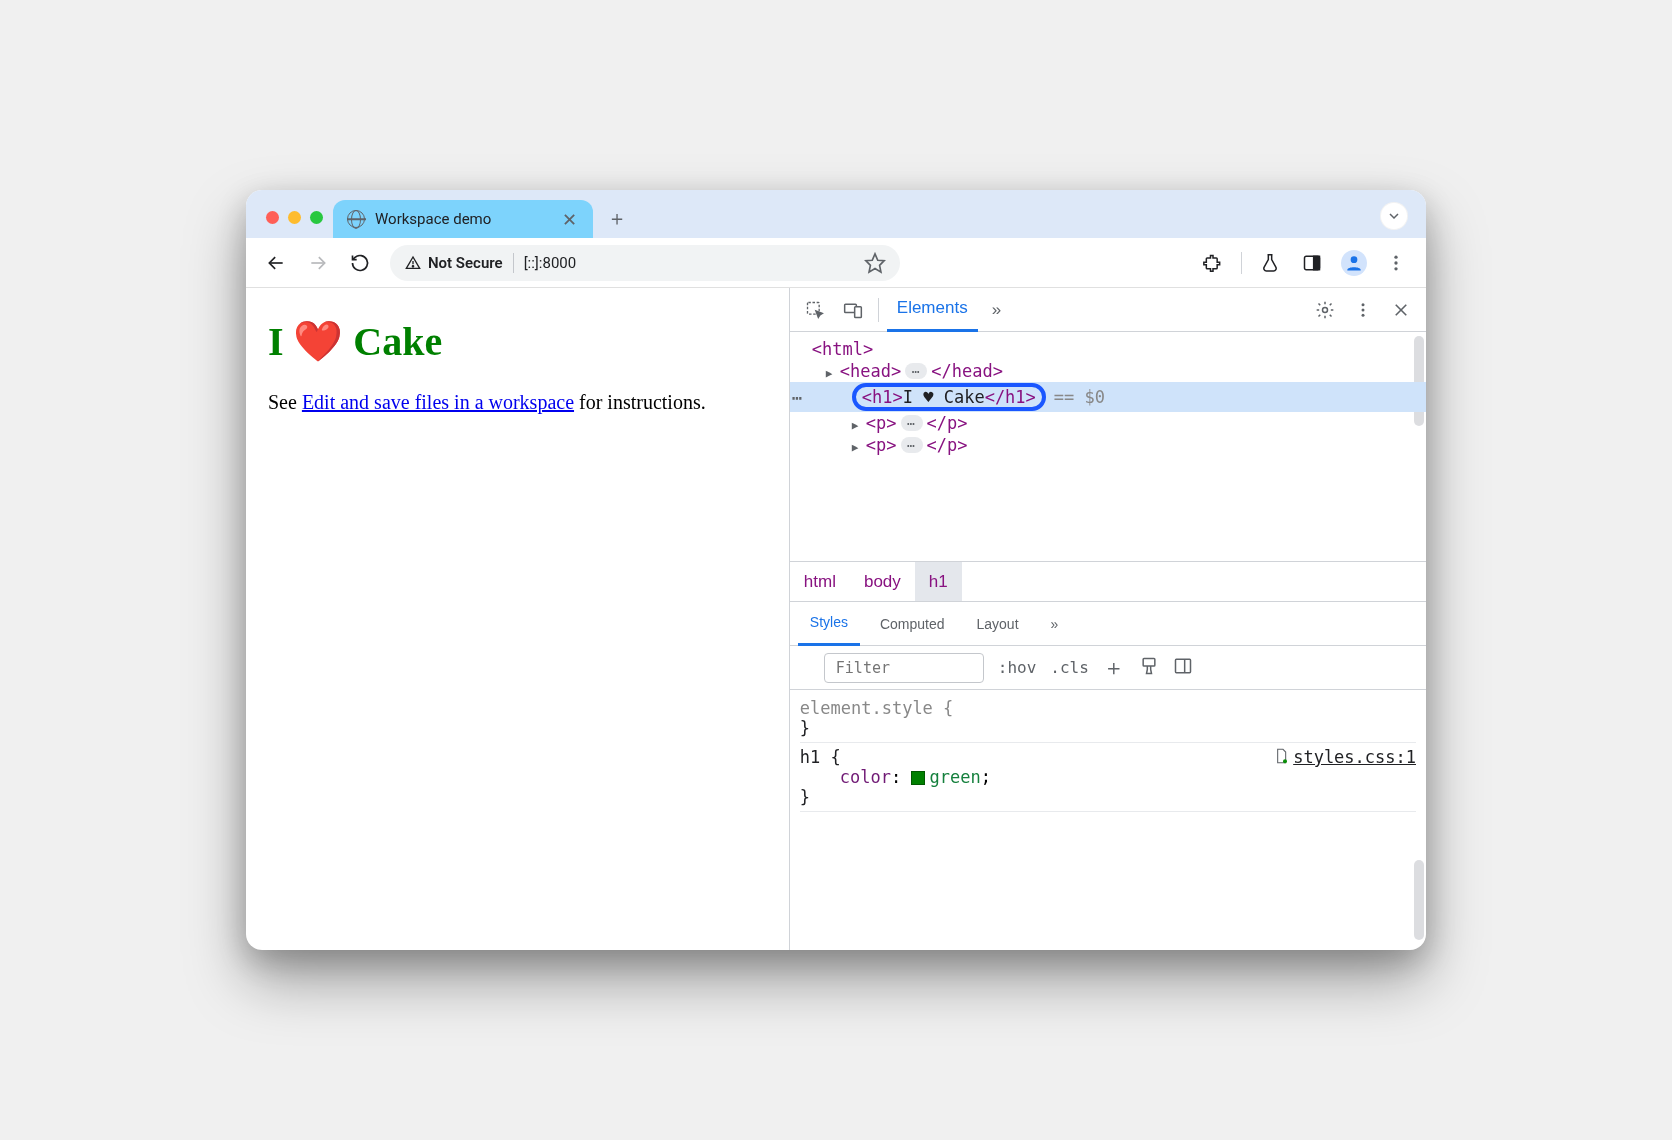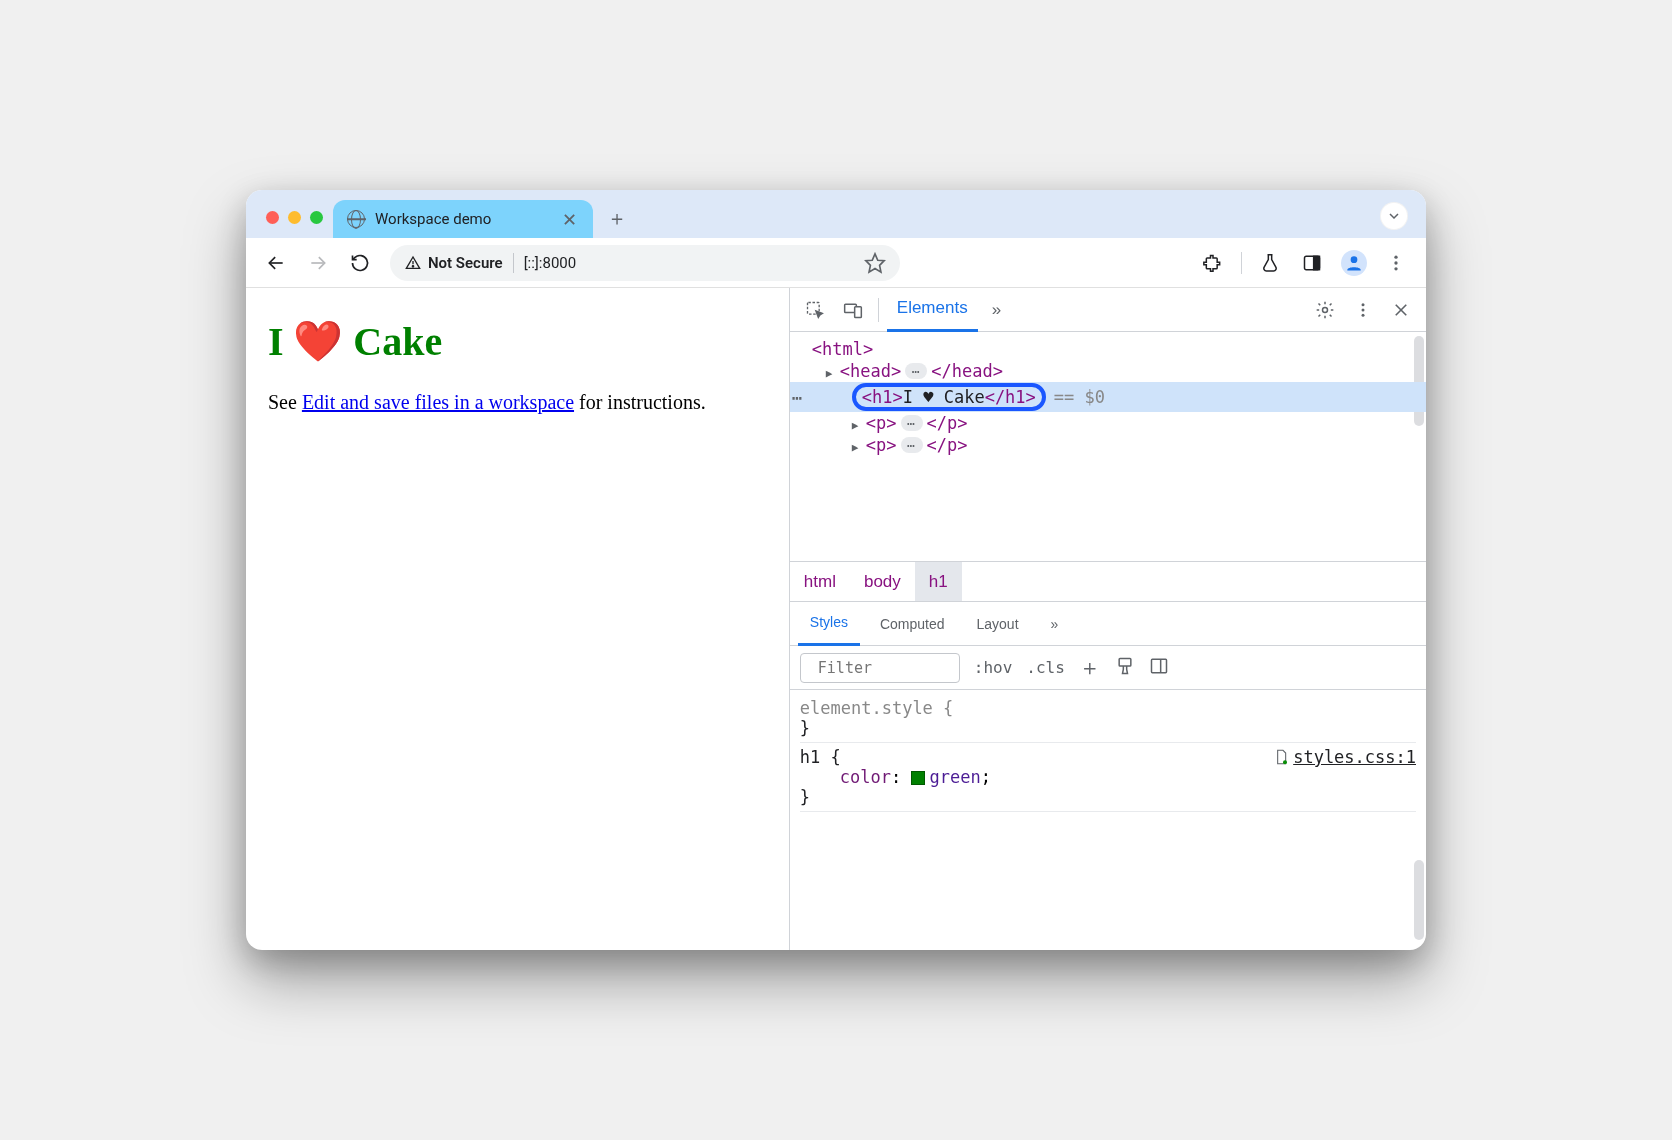--- a/index.html
+++ b/index.html
@@ -189,31 +189,31 @@
   
   .crumbs { height:40px; border-bottom:1px solid #d0d3d8; display:flex; align-items:center; font-size:17px;}
   .crumb { padding: 0 14px; height:100%; display:flex; align-items:center; color:#881280; cursor:pointer;}
   .crumb.active { background:#e4e7ec; }
   
   .styles-tabs { height:44px; display:flex; align-items:center; border-bottom:1px solid #d0d3d8; padding-left:8px; gap:8px;}
   .stab { padding:0 12px; height:44px; display:flex; align-items:center; font-size:14px; color:#5f6368; cursor:pointer;}
   .stab.active { color:#1a73e8; border-bottom:3px solid #1a73e8;}
   .styles-tools { height:44px; display:flex; align-items:center; padding:6px 10px; gap:14px; border-bottom:1px solid #d0d3d8; font-family:Menlo, Consolas, monospace;}
   .filter-in {
-    width:160px; height:30px; border:1px solid #c4c7cc; border-radius:4px; padding:0 17px;
-    font-size:15px; color:#888; font-family:Menlo, Consolas, monospace;
+    width:160px; height:30px; border:1px solid #c4c7cc; border-radius:4px; padding:0 11px;
+    font-size:15px; color:#888; font-family:Menlo, Consolas, monospace;margin-left:24px;
   }
   .stool { color:#5f6368; font-size:16px; cursor:pointer;}
   .styles-body { font-family:Menlo, Consolas, monospace; font-size:17px; padding: 4px 10px; overflow:auto; flex:1;}
   .rule { border-bottom:1px solid #e8eaed; padding: 4px 0;}
   .sel { color:#202124;}
   .prop-name { color:#701a75; margin-left: 40px;}
-  .prop-val { color:#4c1d95;margin-top:16px;}
+  .prop-val { color:#15803d;margin-top:16px;}
   .swatch { display:inline-block; width:14px; height:14px; border:1px solid rgba(0,0,0,0.3); vertical-align:-2px; margin-right:4px;}
-  .src-link { float:right; color:#202124; text-decoration:underline; display:flex; align-items:center; gap:4px;}
+  .src-link { float:right; color:#202124; text-decoration:underline; display:flex; gap:4px;}
   .file-ico { width:16px; height:18px; position:relative; }
   .dt-scroll {
     position:absolute; right:2px; top:48px; width:10px; height:90px; background:#c4c7cc99; border-radius:5px;
   }
   .dt-scroll2 {
     position:absolute; right:2px; bottom:10px; width:10px; height:80px; background:#c4c7cc99; border-radius:5px;
   }
 </style>
 </head>
 <body>

